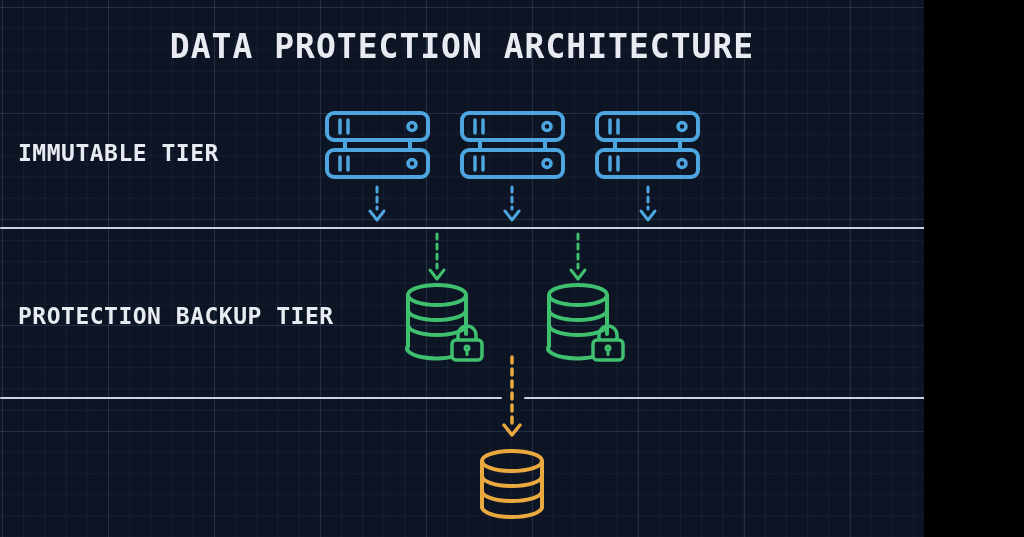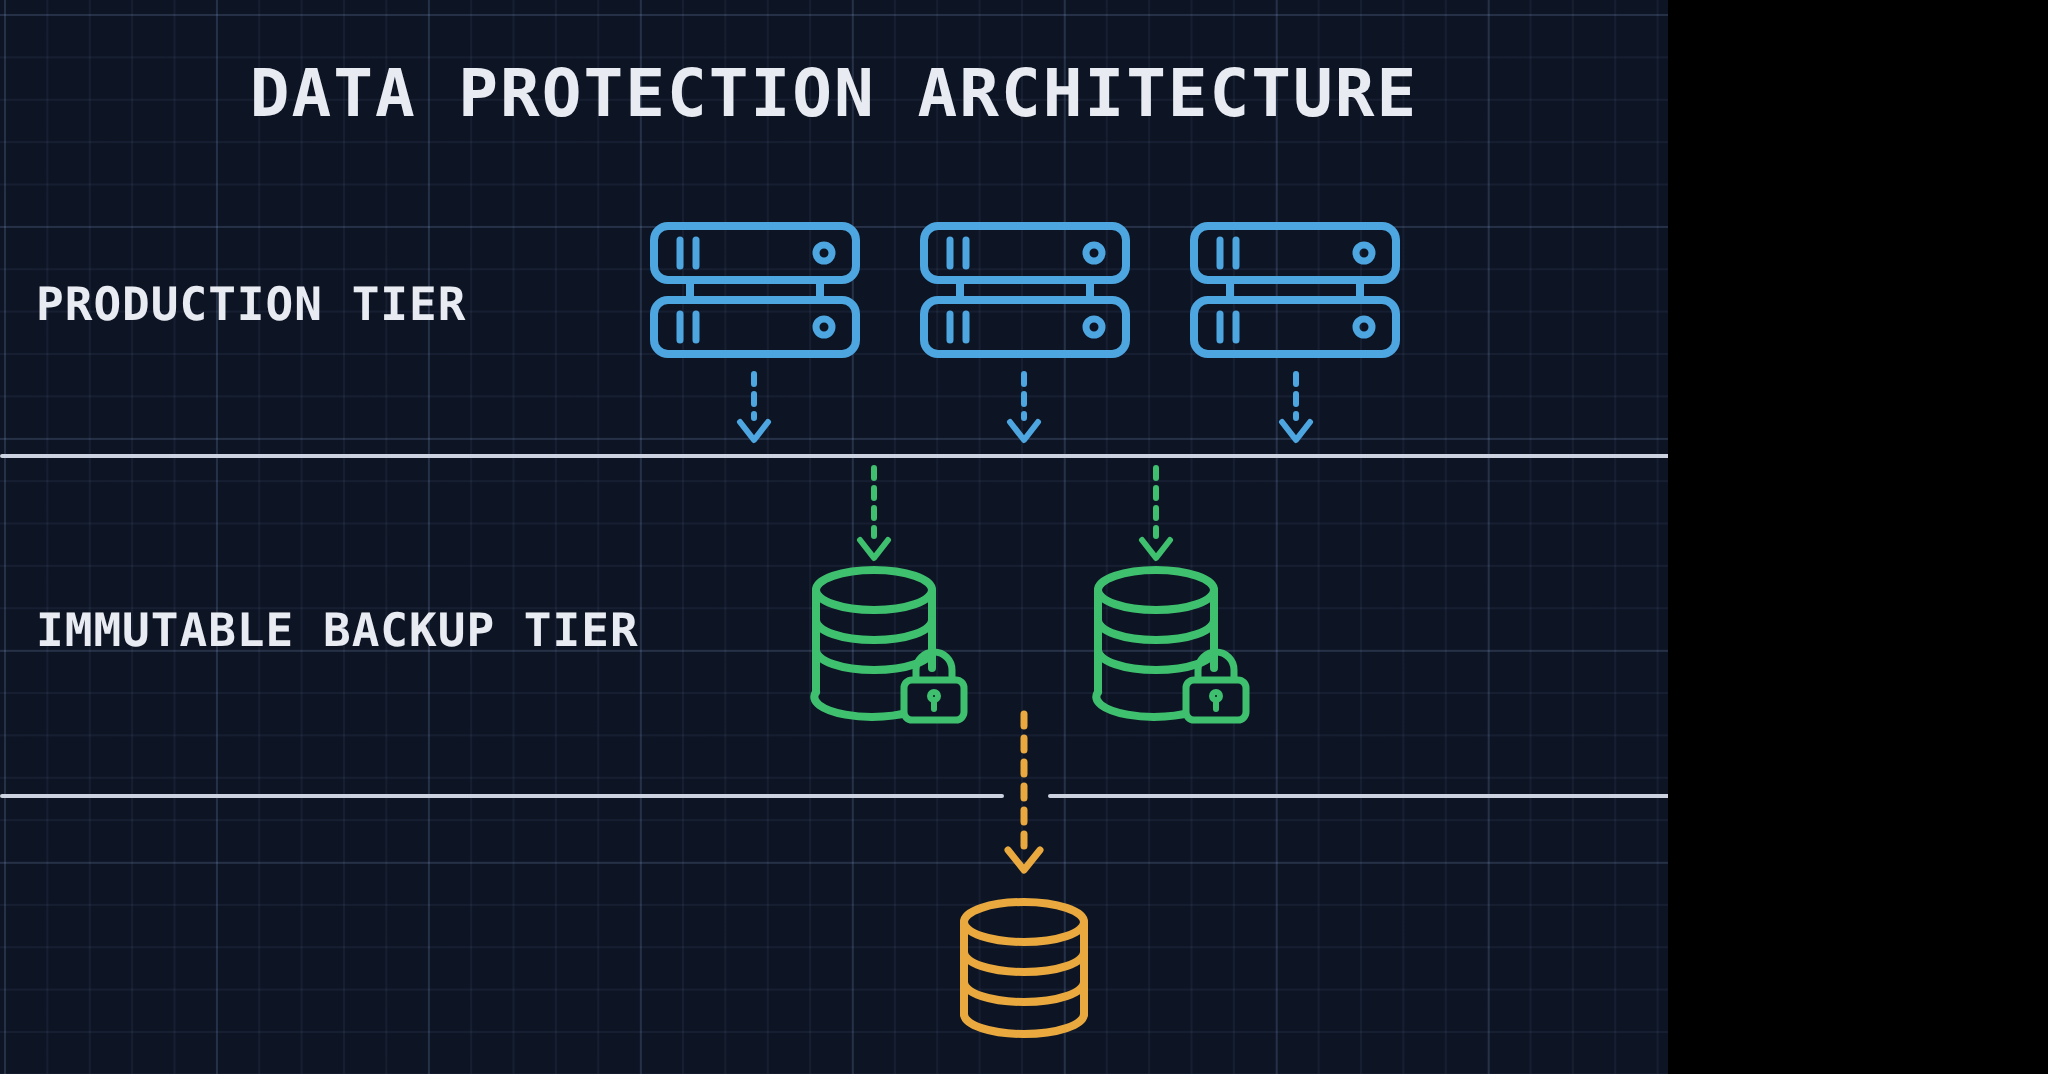--- a/index.html
+++ b/index.html
@@ -2,21 +2,21 @@
 <html style="--background: #0d1424; --grid-line: #223353; --text: #e8ebf2; --divider: #ccd2e0; --production-blue: #4ea6e0; --backup-green: #3ec06f; --vault-orange: #e9a93f;"><head>
 <meta charset="utf-8">
 <style>
   html, body { margin: 0; padding: 0; }
   body {
     font-family: "DejaVu Sans Mono", "Liberation Mono", monospace;
     background: #000;
   }
   .canvas {
     position: relative;
-    width: 834px;
+    width: 924px;
     height: 537px;
     overflow: hidden;
     background-color: var(--background, #0d1424);
     background-image:
       linear-gradient(rgba(140,170,220,0.13) 1px, transparent 1px),
       linear-gradient(90deg, rgba(140,170,220,0.13) 1px, transparent 1px),
       linear-gradient(rgba(140,170,220,0.07) 1px, transparent 1px),
       linear-gradient(90deg, rgba(140,170,220,0.07) 1px, transparent 1px);
     background-size: 106px 106px, 106px 106px, 21.2px 21.2px, 21.2px 21.2px;
     background-position: 2px 7px, 2px 7px, 2px 7px, 2px 7px;
@@ -50,21 +50,21 @@
   .orange { color: var(--vault-orange,  #e9a93f); }
   svg { display: block; overflow: visible; }
 </style>
 </head>
 <body>
 
 <div class="canvas">
 
   <div class="abs title">DATA PROTECTION ARCHITECTURE</div>
 
-  <div class="abs tier-label" style="left:18px; top:140px;">PRODUCTION TIER</div>
+  <div class="abs tier-label" style="left:18px; top:140px;">IMMUTABLE TIER</div>
 
   <svg class="abs blue" style="left:325px; top:111px;" width="105" height="68" viewBox="0 0 105 68" fill="none" stroke="currentColor" stroke-linecap="round" stroke-linejoin="round">
     <rect x="2" y="2" width="101" height="27" rx="7" stroke-width="4"></rect>
     <rect x="2" y="39" width="101" height="27" rx="7" stroke-width="4"></rect>
     <line x1="20" y1="29" x2="20" y2="39" stroke-width="4"></line>
     <line x1="85" y1="29" x2="85" y2="39" stroke-width="4"></line>
     <line x1="15" y1="9" x2="15" y2="22" stroke-width="3.5"></line>
     <line x1="23" y1="9" x2="23" y2="22" stroke-width="3.5"></line>
     <circle cx="87" cy="15.5" r="4" stroke-width="3.5"></circle>
     <line x1="15" y1="46" x2="15" y2="59" stroke-width="3.5"></line>
@@ -106,21 +106,21 @@
     <line x1="10" y1="1" x2="10" y2="23" stroke-dasharray="5 5"></line>
     <polyline points="3,25 10,34 17,25"></polyline>
   </svg>
   <svg class="abs blue" style="left:638px; top:186px;" width="20" height="36" viewBox="0 0 20 36" fill="none" stroke="currentColor" stroke-width="3" stroke-linecap="round" stroke-linejoin="round">
     <line x1="10" y1="1" x2="10" y2="23" stroke-dasharray="5 5"></line>
     <polyline points="3,25 10,34 17,25"></polyline>
   </svg>
 
   <div class="abs divider" style="left:0; top:227px; width:1024px;"></div>
 
-  <div class="abs tier-label" style="left:18px; top:303px;">IMMUTABLE BACKUP TIER</div>
+  <div class="abs tier-label" style="left:18px; top:303px;">PROTECTION BACKUP TIER</div>
 
   <svg class="abs green" style="left:427px; top:233px;" width="20" height="48" viewBox="0 0 20 48" fill="none" stroke="currentColor" stroke-width="3" stroke-linecap="round" stroke-linejoin="round">
     <line x1="10" y1="1" x2="10" y2="35" stroke-dasharray="5 5"></line>
     <polyline points="3,37 10,46 17,37"></polyline>
   </svg>
   <svg class="abs green" style="left:568px; top:233px;" width="20" height="48" viewBox="0 0 20 48" fill="none" stroke="currentColor" stroke-width="3" stroke-linecap="round" stroke-linejoin="round">
     <line x1="10" y1="1" x2="10" y2="35" stroke-dasharray="5 5"></line>
     <polyline points="3,37 10,46 17,37"></polyline>
   </svg>
 

